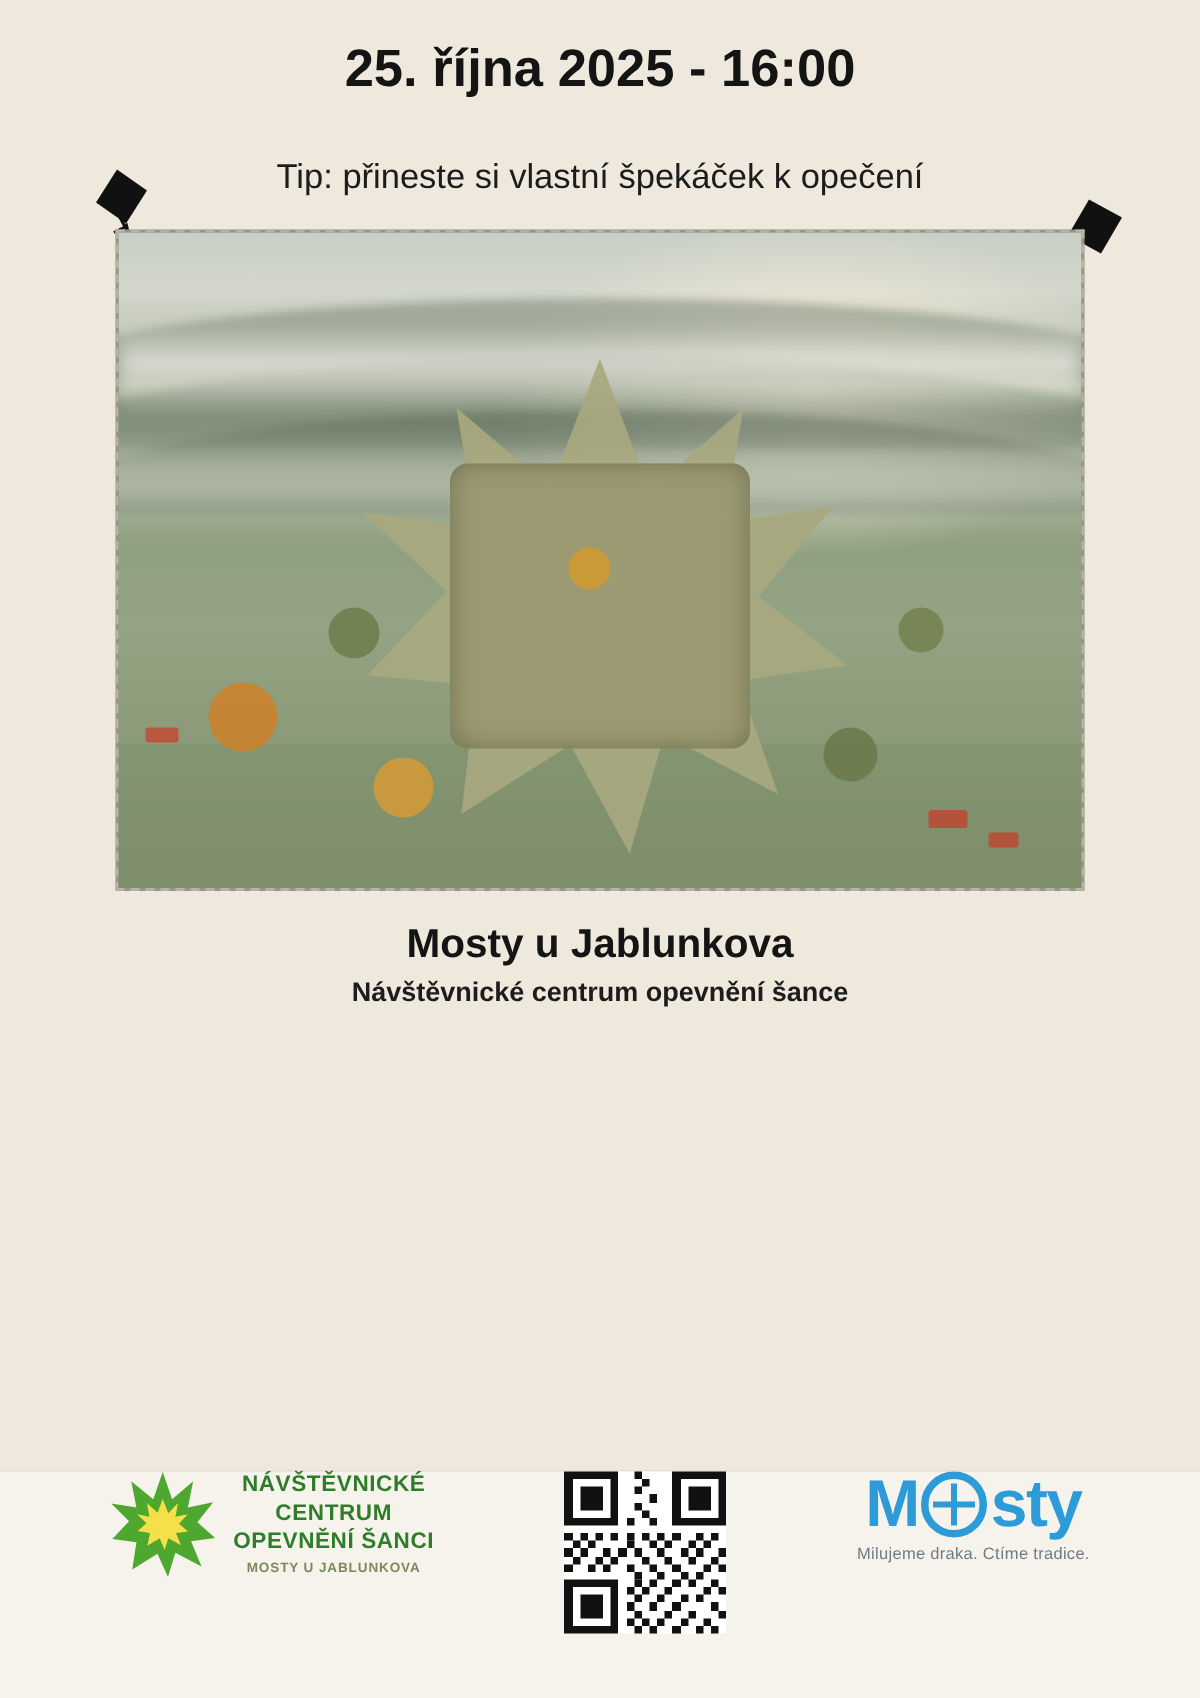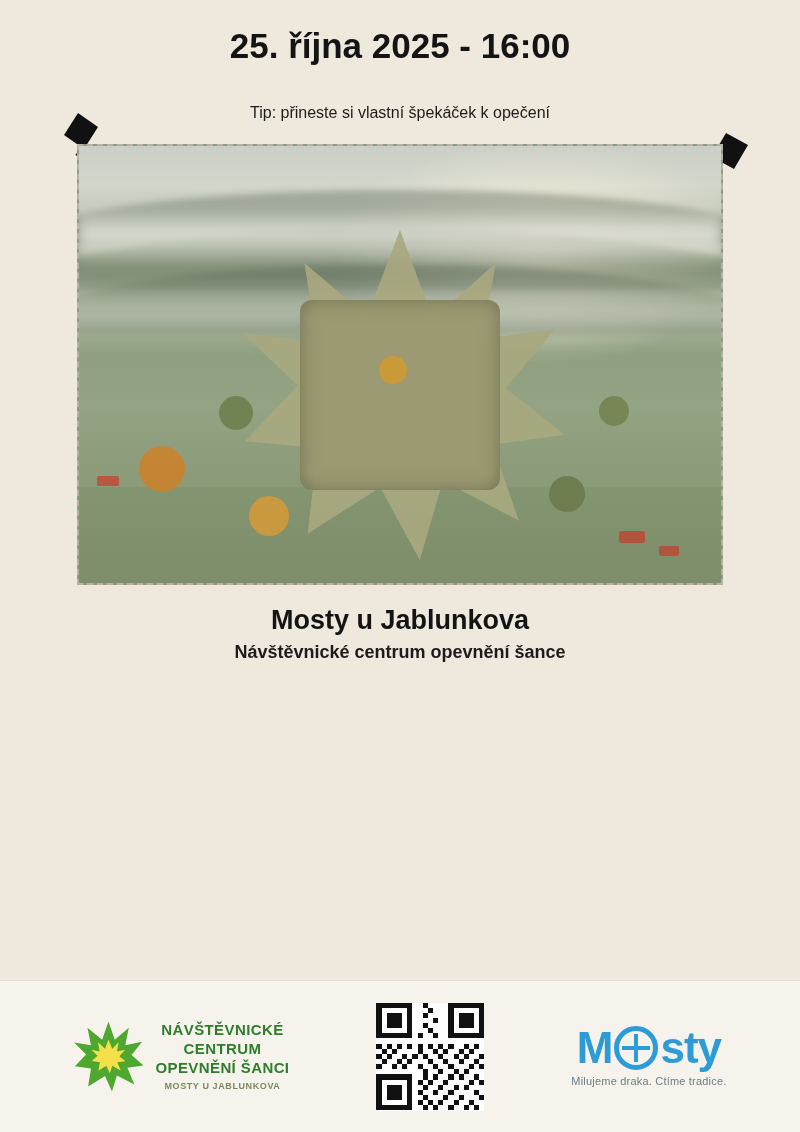--- a/index.html
+++ b/index.html
@@ -51,21 +51,21 @@
   }
   .line {
     font-size: 21px;
     font-weight: bold;
     color: #141414;
     margin: 0 0 11px 0;
     line-height: 1.25;
   }
   .tip {
     text-align: center;
-    font-size: 16px;
+    font-size: 23px;
     color: #1c1c1c;
     margin: 0;
     padding-top: 16px;
     font-weight: normal;
   }
   .photo-wrap {
     margin: 22px auto 0 auto;
     width: 646px;
     height: 441px;
     border: 2px dashed #b9b2a4;
@@ -175,21 +175,21 @@
     font-size: 18px;
     font-weight: bold;
     color: #1c1c1c;
     margin: 6px 0 0 0;
   }
   .footer {
     height: 152px;
     background: #f6f3ec;
     border-top: 1px solid #e3ded2;
     display: flex;
-    align-items: center;
+    align-items: flex-start;
     justify-content: space-around;
     padding: 0 30px;
     box-sizing: border-box;
   }
   .logo-ncos {
     display: flex;
     align-items: center;
     gap: 12px;
   }
   .ncos-star {

